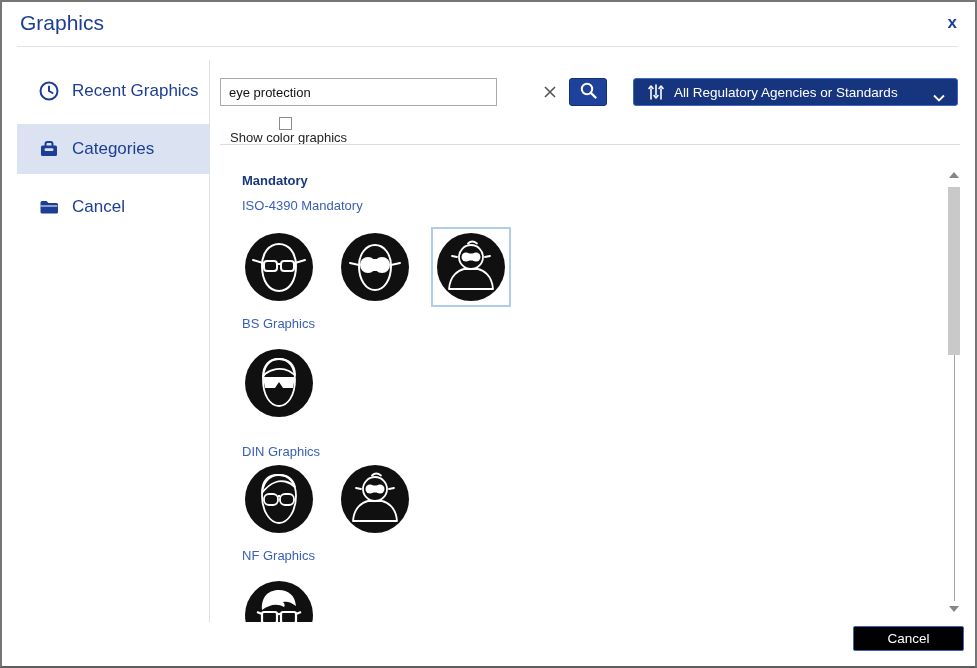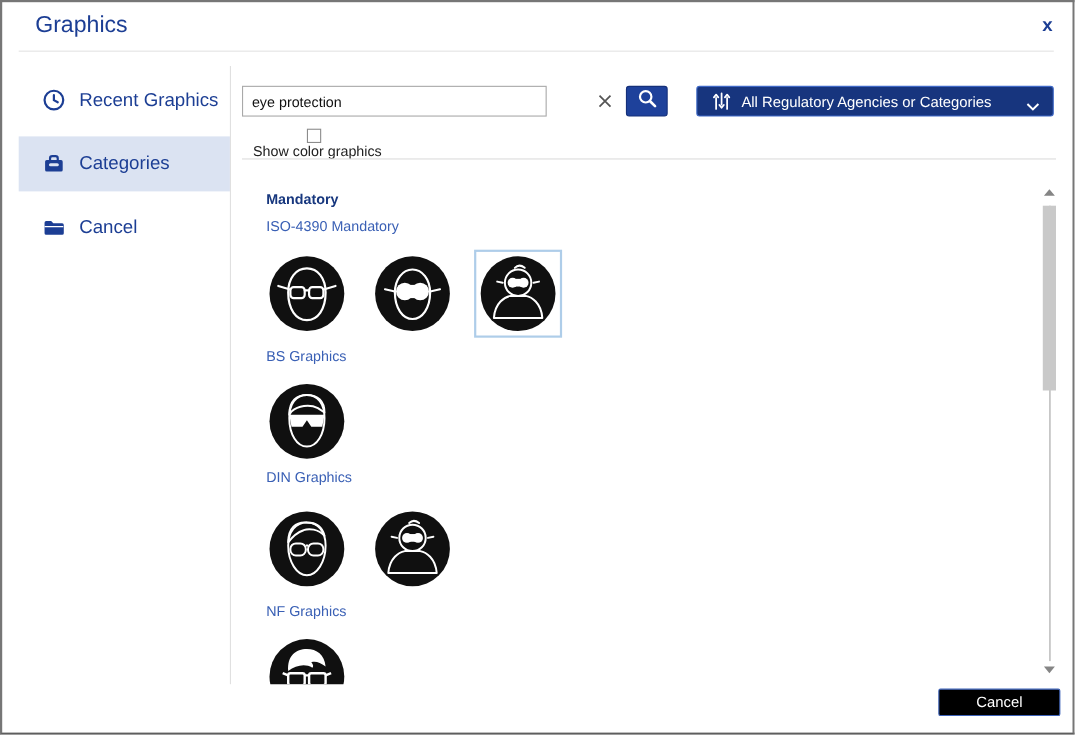--- a/index.html
+++ b/index.html
@@ -1,18 +1,18 @@
 <!DOCTYPE html>
 <html><head>
 <meta charset="utf-8">
 <style>
   html,body{margin:0;padding:0;background:#fff;font-family:"Liberation Sans",sans-serif;}
   .window{position:relative;width:977px;height:668px;box-sizing:border-box;
           border:2px solid #767676;border-bottom-color:#5e5e5e;background:#fff;overflow:hidden;}
-  .title{position:absolute;left:30px;top:9px;font-size:21px;color:#1c3e94;}
+  .title{position:absolute;left:18px;top:9px;font-size:21px;color:#1c3e94;}
   .close{position:absolute;right:18px;top:11px;font-size:17px;font-weight:700;color:#1c3e94;cursor:pointer;line-height:20px;}
   .title-divider{position:absolute;left:15px;right:17px;top:44px;height:1px;background:#e3e3e3;}
 
   
   .side-item{position:absolute;left:15px;width:192px;height:50px;display:flex;align-items:center;cursor:pointer;}
   .side-item.selected{background:#dbe3f2;}
   .side-item .ic{margin-left:21px;width:22px;height:22px;flex:0 0 22px;}
   .side-item .lbl{margin-left:12px;font-size:17px;color:#1c3e94;white-space:nowrap;}
   .v-divider{position:absolute;left:207px;top:58px;height:562px;width:1px;background:#e0e0e0;}
 
@@ -106,21 +106,21 @@
     </span>
   </div>
   <div class="dropdown">
     <span class="dd-ic">
       <svg viewBox="0 0 18 18" fill="none" stroke="#fff" stroke-width="1.6" stroke-linecap="round" stroke-linejoin="round">
         <path d="M4 6 V16 M2 5.5 L4 3 L6 5.5"></path>
           <path d="M9 2 V12 M7 12.5 L9 15 L11 12.5"></path>
           <path d="M14 6 V16 M12 5.5 L14 3 L16 5.5"></path>
       </svg>
     </span>
-    <span class="dd-lbl">All Regulatory Agencies or Categories</span>
+    <span class="dd-lbl">All Regulatory Agencies or Standards</span>
     <span class="dd-chev">
       <svg viewBox="0 0 12 8">
           <polyline points="1,1.5 6,6.5 11,1.5" fill="none" stroke="#fff" stroke-width="1.8"></polyline>
         </svg>
     </span>
   </div>
 
   <div class="chk-row">
     <span class="chk-box"></span>
     <span class="chk-lbl">Show color graphics</span>
@@ -182,21 +182,21 @@
       <svg viewBox="0 0 72 72">
           <circle cx="36" cy="36" r="34" fill="#101010"></circle>
         <g stroke="#fff" stroke-width="1.8" fill="none" stroke-linejoin="round">
           <path d="M36 12 C26 12 20 20 20 33 C20 48 27 59 36 59 C45 59 52 48 52 33 C52 20 46 12 36 12 Z"></path>
           <path d="M20 30 C20 17 27 12 36 12 C46 12 52 18 52 28 L46 24 C38 20 28 22 22 27 Z"></path>
         </g>
         <path d="M20 30 L52 30 L50 41 L40 41 L36 35 L32 41 L22 41 Z" fill="#fff"></path>
         </svg>
     </div>
 
-    <div class="sec-lbl" style="top:264px">DIN Graphics</div>
+    <div class="sec-lbl" style="top:282px">DIN Graphics</div>
     <div class="tile" style="left:19px;top:297px">
       <svg viewBox="0 0 72 72">
           <circle cx="36" cy="36" r="34" fill="#101010"></circle>
         <g stroke="#fff" stroke-width="1.8" fill="none" stroke-linejoin="round">
           <path d="M36 12 C26 12 19 20 19 33 C19 48 27 60 36 60 C45 60 53 48 53 33 C53 20 46 12 36 12 Z"></path>
           <path d="M19 30 C19 17 26 11 36 12 C44 12 50 16 52 24 C46 18 38 17 33 19 C27 21 22 26 19 30 Z"></path>
           <rect x="21" y="31" width="14" height="11" rx="5"></rect>
             <rect x="37" y="31" width="14" height="11" rx="5"></rect>
           <path d="M35 33 h2"></path>
         </g>

